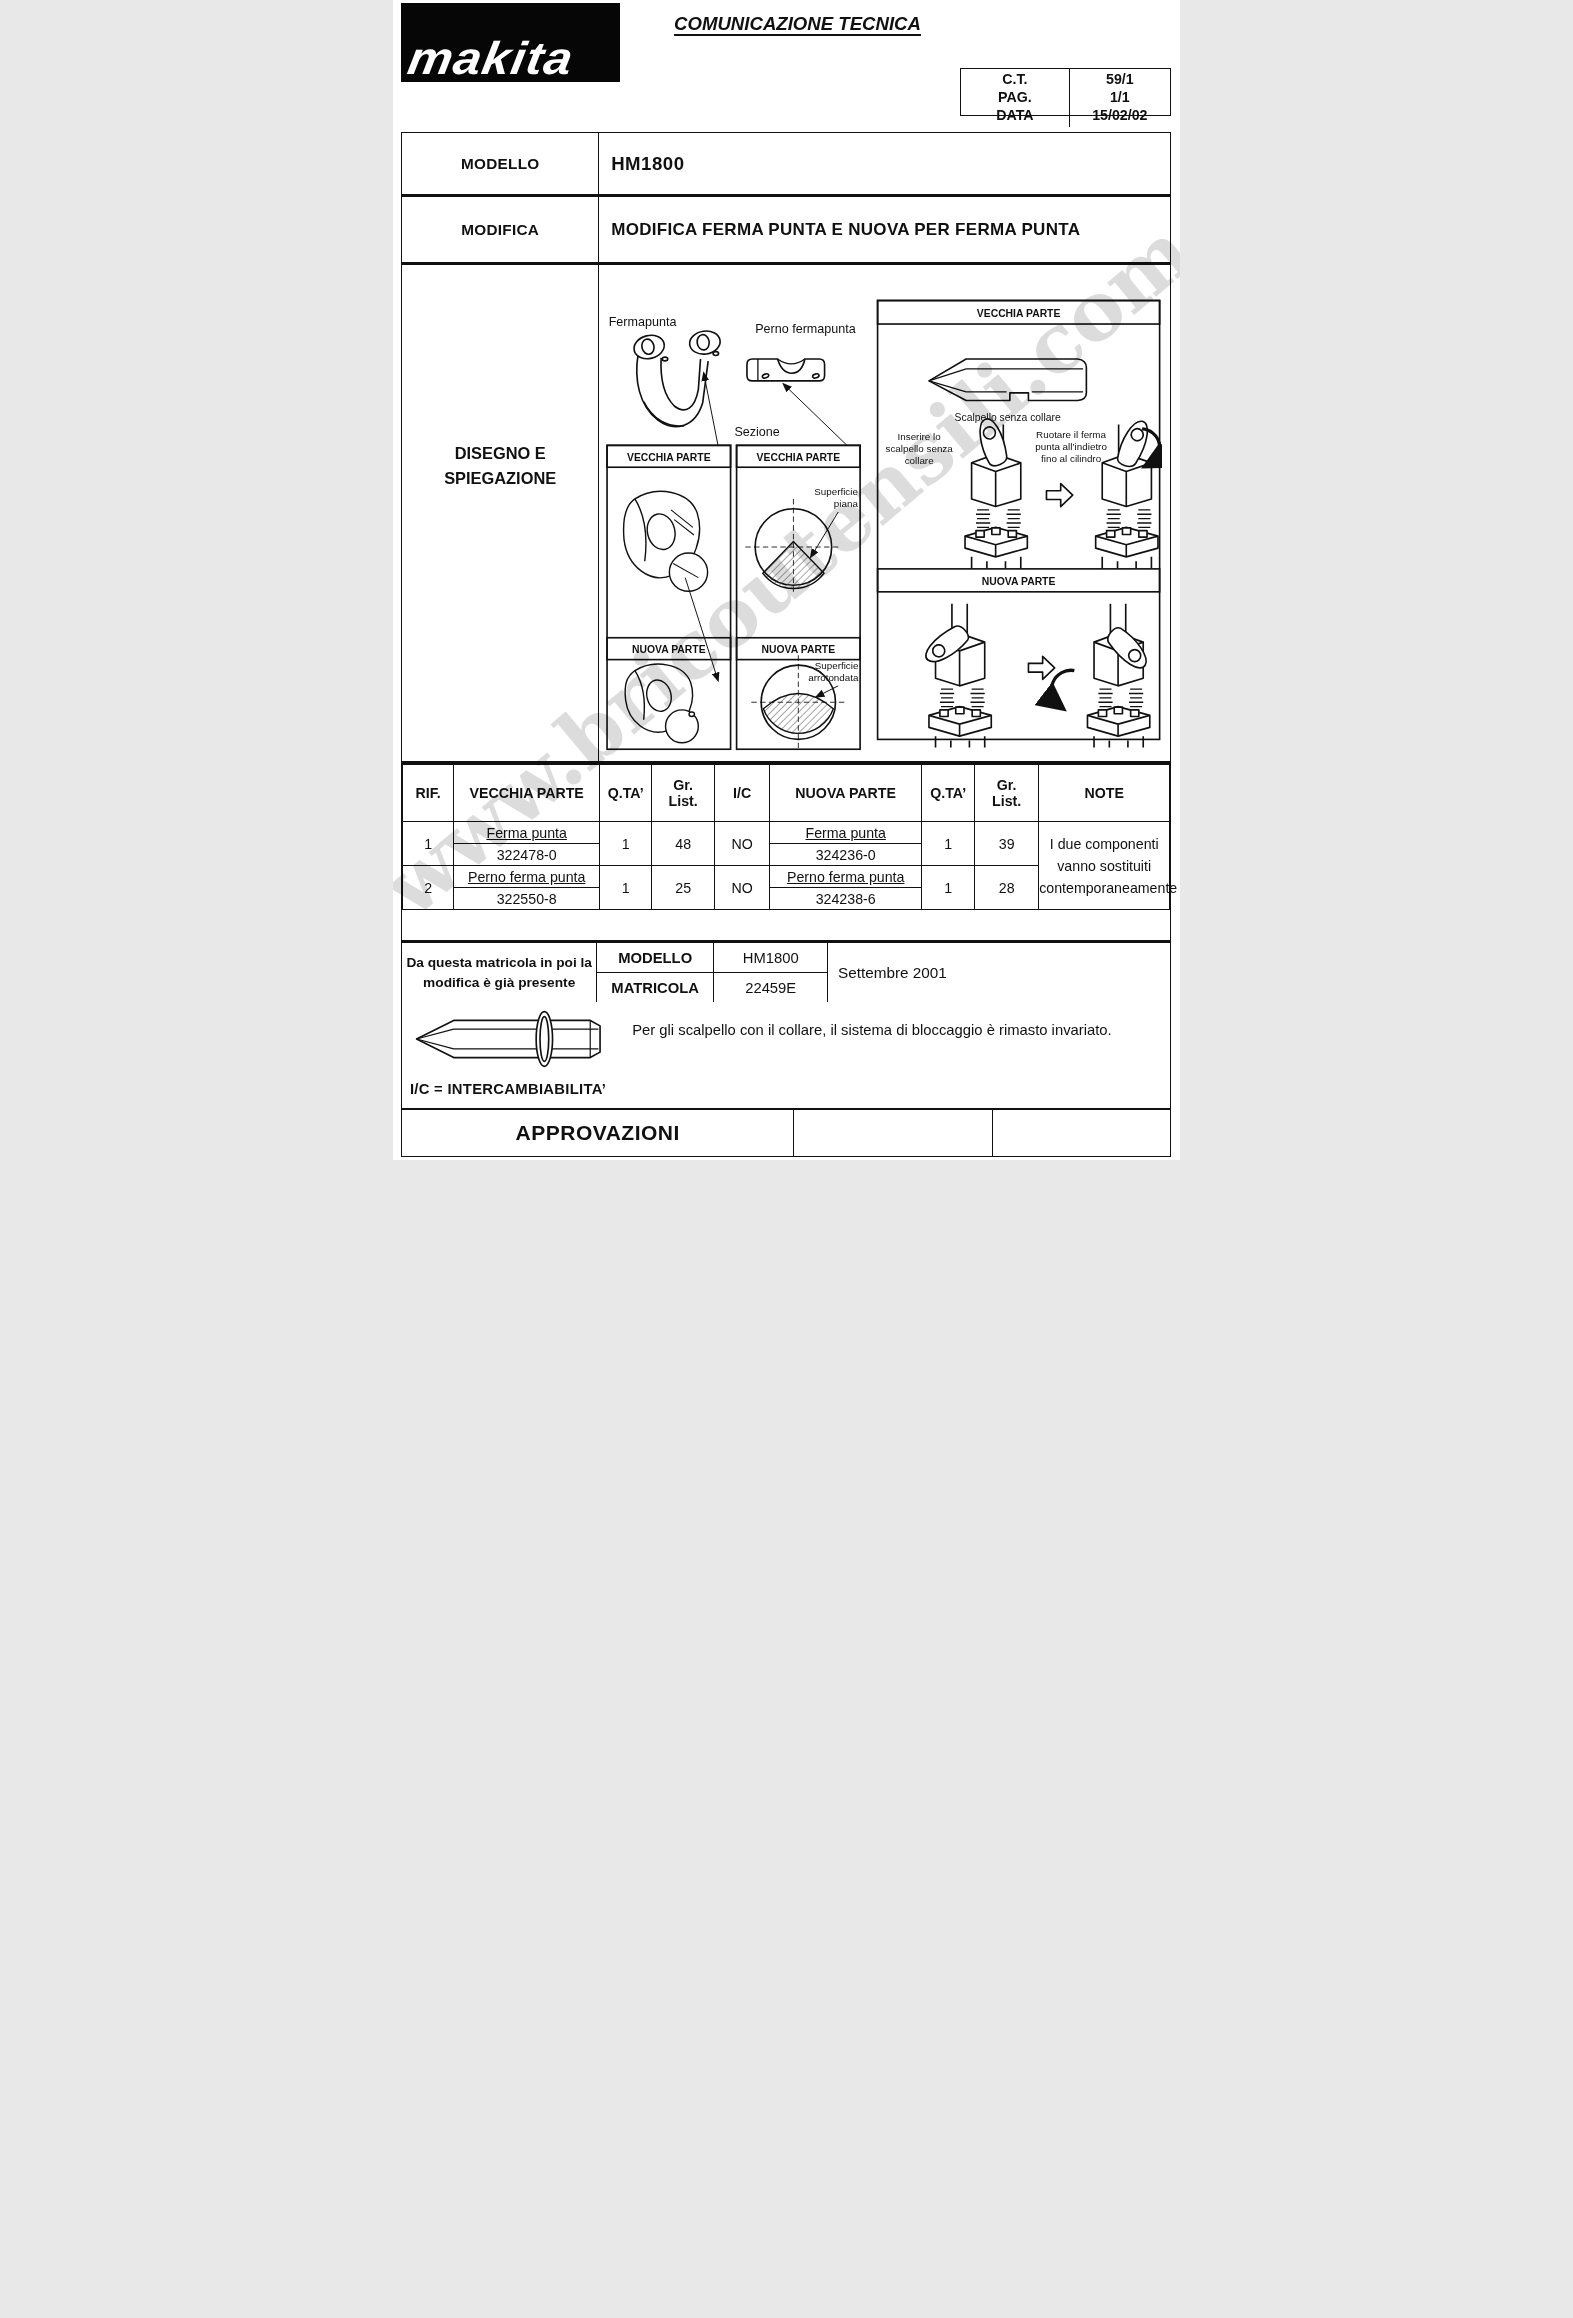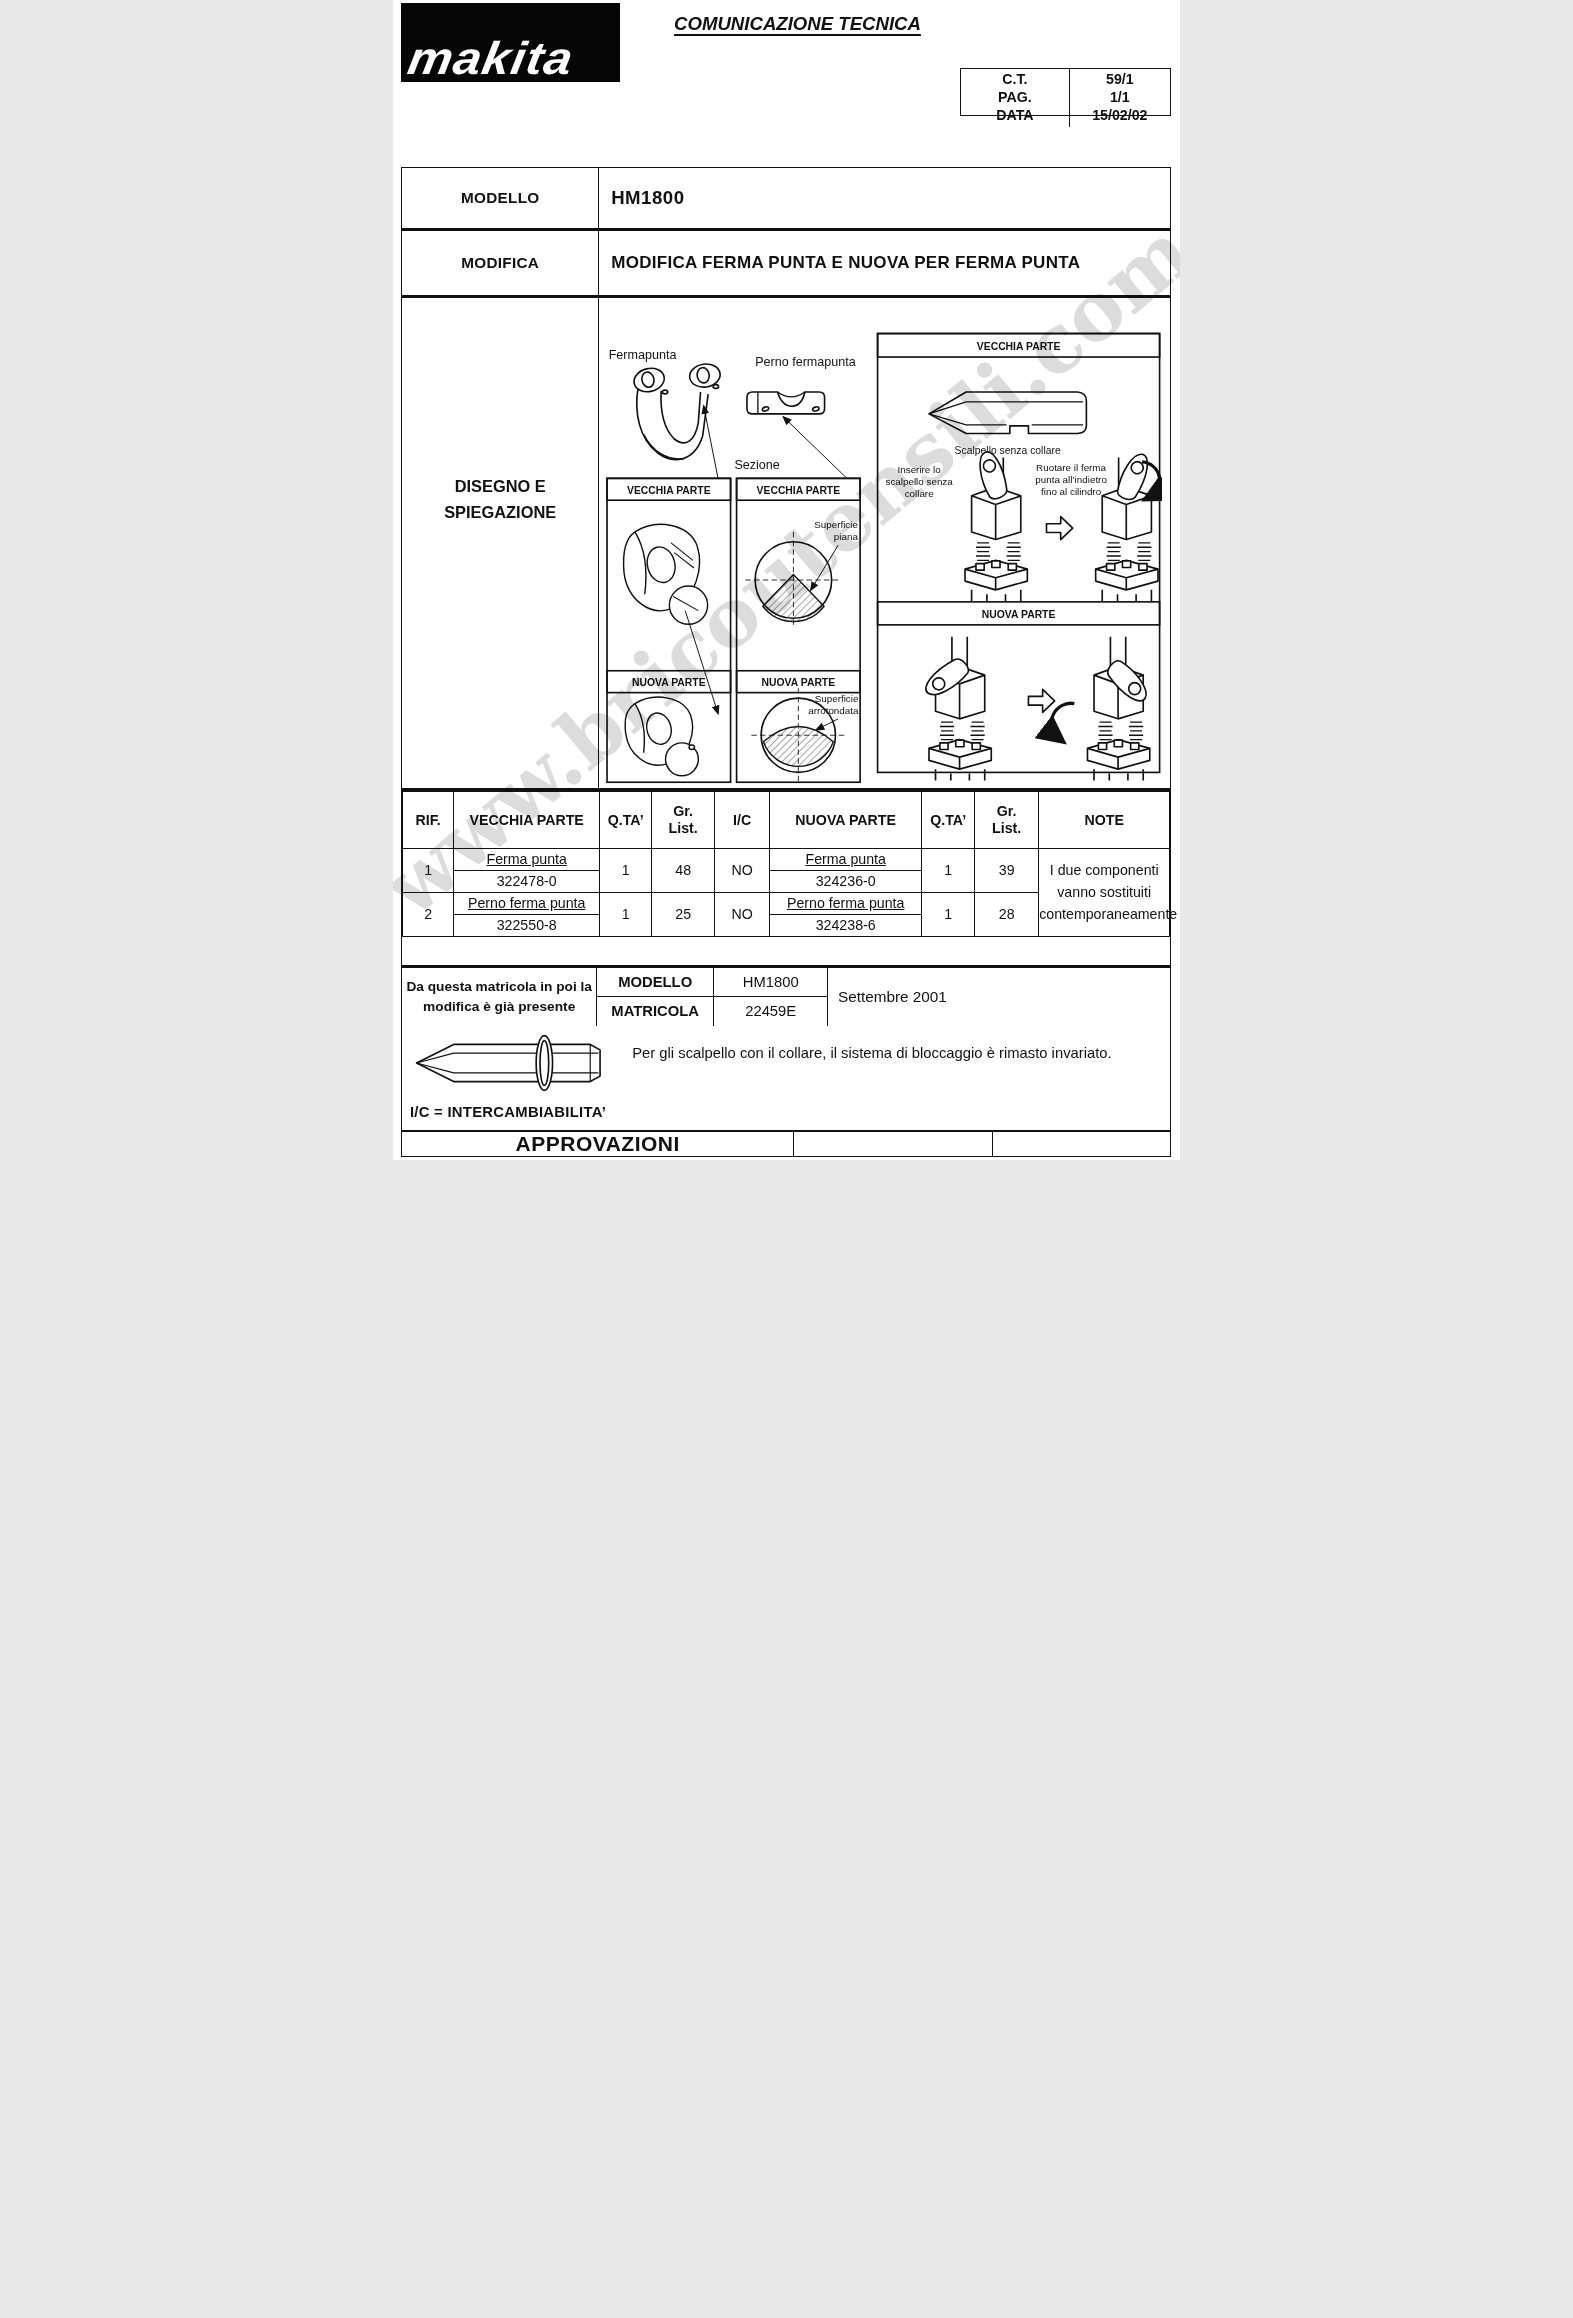--- a/index.html
+++ b/index.html
@@ -14,21 +14,21 @@
                font-size:18.6px; font-weight:bold; font-style:italic; letter-spacing:0px;
                text-decoration:underline; text-decoration-thickness:1.6px; text-underline-offset:3.8px; }
   .ct-box { position:absolute; left:567px; top:68px; width:211px; height:48px; border:1.6px solid #111;
             display:grid; grid-template-columns:52% 48%; }
   .ct-col { display:flex; flex-direction:column; justify-content:space-around; align-items:center; padding:2.2px 0; }
   .ct-col.labels { border-right:1.6px solid #111; }
   .ct-box .cell { font-size:14.2px; font-weight:bold; line-height:1.25; }
 
   
   .doc { position:absolute; left:8.2px; right:8.8px; top:132px; bottom:2.7px; border:1.6px solid #111;
-         display:flex; flex-direction:column;margin-top:35px; }
+         display:flex; flex-direction:column; }
   .row-2col { display:grid; grid-template-columns:197px 1fr; }
   .lblcell { border-right:1.6px solid #111; display:flex; align-items:center; justify-content:center;
              font-weight:bold; font-size:15.3px; letter-spacing:0.3px; }
   .sec-modello { height:61px; }
   .sec-oggetto { height:68px; border-top:3.3px solid #111; }
   .sec-disegno { height:499px; border-top:3.3px solid #111; position:relative; }
   .modello-val { display:flex; align-items:center; padding-left:12px; font-size:18.6px; font-weight:bold; letter-spacing:0.5px; }
   .oggetto-val { display:flex; align-items:center; padding-left:12px; font-size:17px; font-weight:bold; letter-spacing:0.3px; }
   .disegno-lbl { position:absolute; left:0; top:0; width:197px; height:100%; border-right:1.6px solid #111; }
   .disegno-lbl .txt { position:absolute; top:176px; width:100%; text-align:center;

